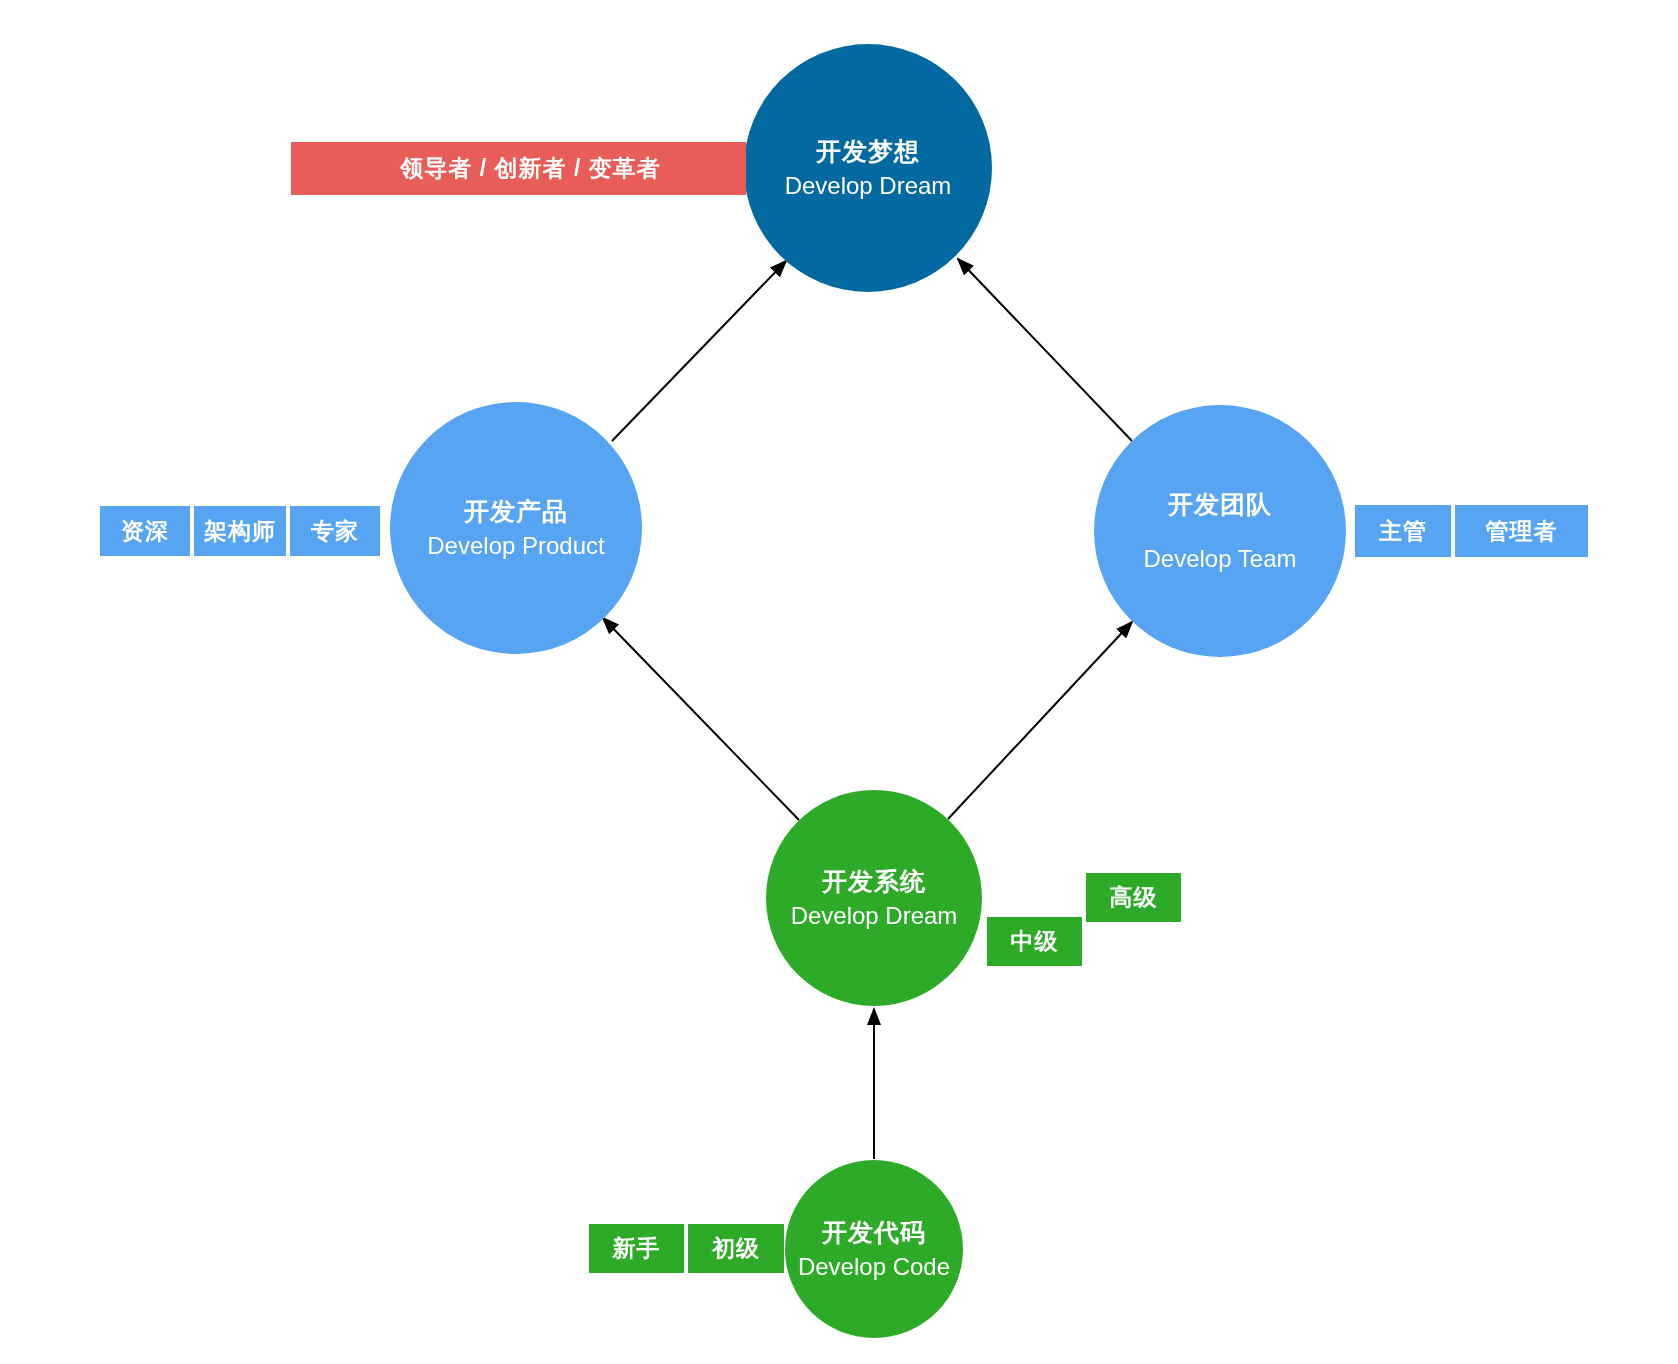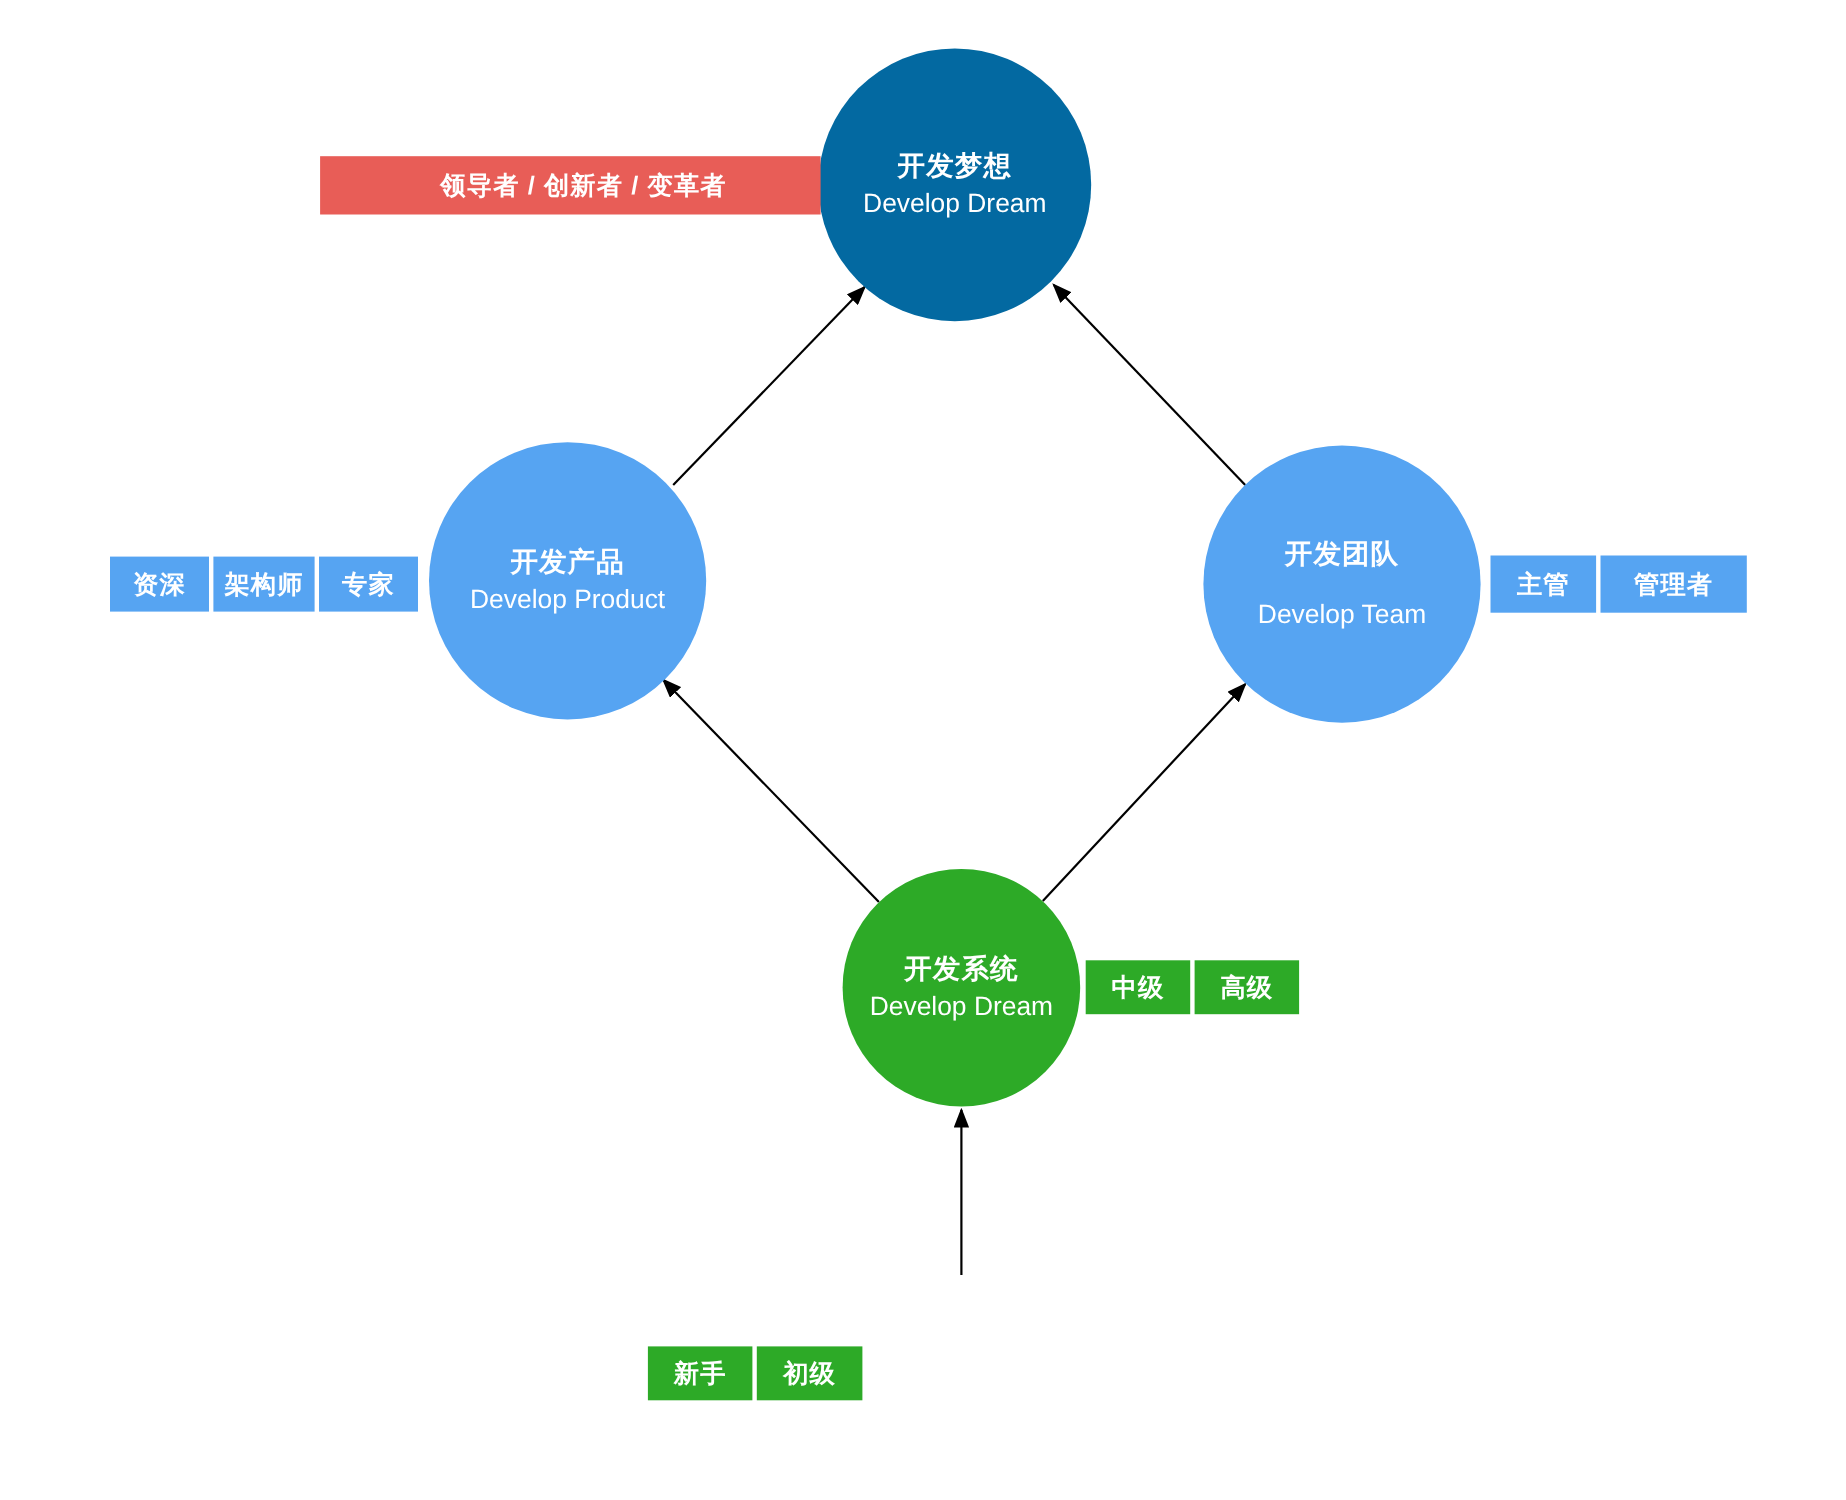--- a/index.html
+++ b/index.html
@@ -96,29 +96,33 @@
   <div class="node node-team" style="background-color: rgb(86, 164, 242); gap: 20px;">
     <div class="zh">开发团队</div>
     <div class="en">Develop Team</div>
   </div>
 
   <div class="node node-system" style="background-color: rgb(45, 170, 39);">
     <div class="zh">开发系统</div>
     <div class="en">Develop Dream</div>
   </div>
 
+  <div class="node node-code" style="background-color: rgb(45, 170, 39);">
+    <div class="zh">开发代码</div>
+    <div class="en">Develop Code</div>
+  </div>
 
   <div class="tag tag-dream-0" style="background-color: rgb(232, 93, 87); padding-left: 24px;">领导者 / 创新者 / 变革者</div>
 
   <div class="tag tag-product-0" style="background-color: rgb(86, 164, 242);">资深</div>
   <div class="tag tag-product-1" style="background-color: rgb(86, 164, 242);">架构师</div>
   <div class="tag tag-product-2" style="background-color: rgb(86, 164, 242);">专家</div>
 
   <div class="tag tag-team-0" style="background-color: rgb(86, 164, 242);">主管</div>
   <div class="tag tag-team-1" style="background-color: rgb(86, 164, 242);">管理者</div>
 
-  <div class="tag tag-system-0" style="background-color: rgb(45, 170, 39);">中级</div>
+  <div class="tag tag-system-0" style="background-color: rgb(45, 170, 39); margin-top: 44px;">中级</div>
   <div class="tag tag-system-1" style="background-color: rgb(45, 170, 39);">高级</div>
 
   <div class="tag tag-code-0" style="background-color: rgb(45, 170, 39);">新手</div>
   <div class="tag tag-code-1" style="background-color: rgb(45, 170, 39);">初级</div>
 
 </div>
 
 </body></html>

